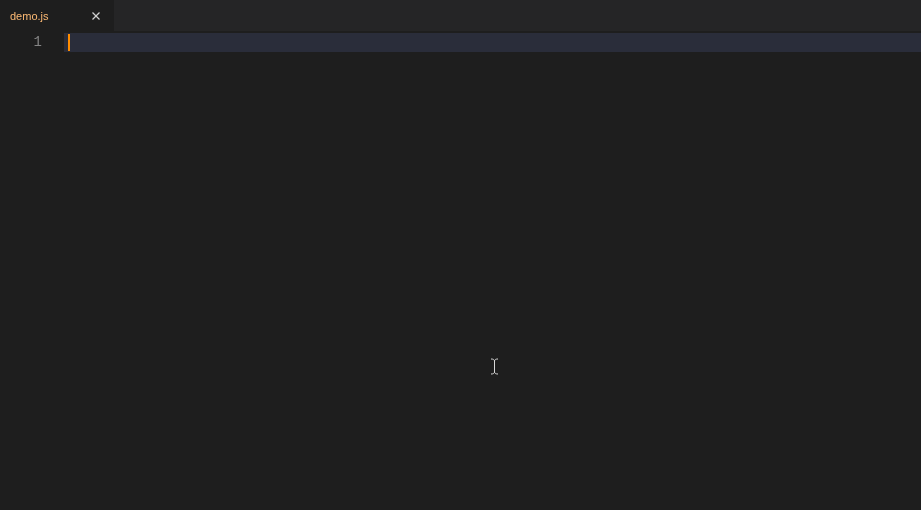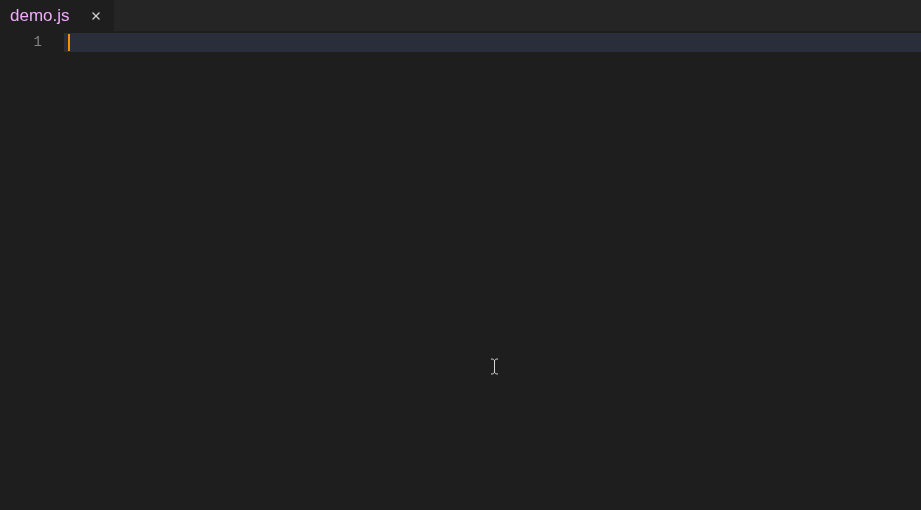--- a/index.html
+++ b/index.html
@@ -27,22 +27,22 @@
       display: flex;
       align-items: center;
       padding: 0 10px;
       background: #1e1e1e;
       min-width: 115px;
       border-right: 1px solid #252526;
       gap: 8px;
       cursor: pointer;
     }
     .tab-label {
-      color: #f0abfc;
-      font-size: 17px;
+      color: #fdba74;
+      font-size: 11px;
       flex: 1;
     }
     .tab-close {
       width: 16px;
       height: 16px;
       display: flex;
       align-items: center;
       justify-content: center;
       color: #d0d0d0;
       font-size: 14px;

